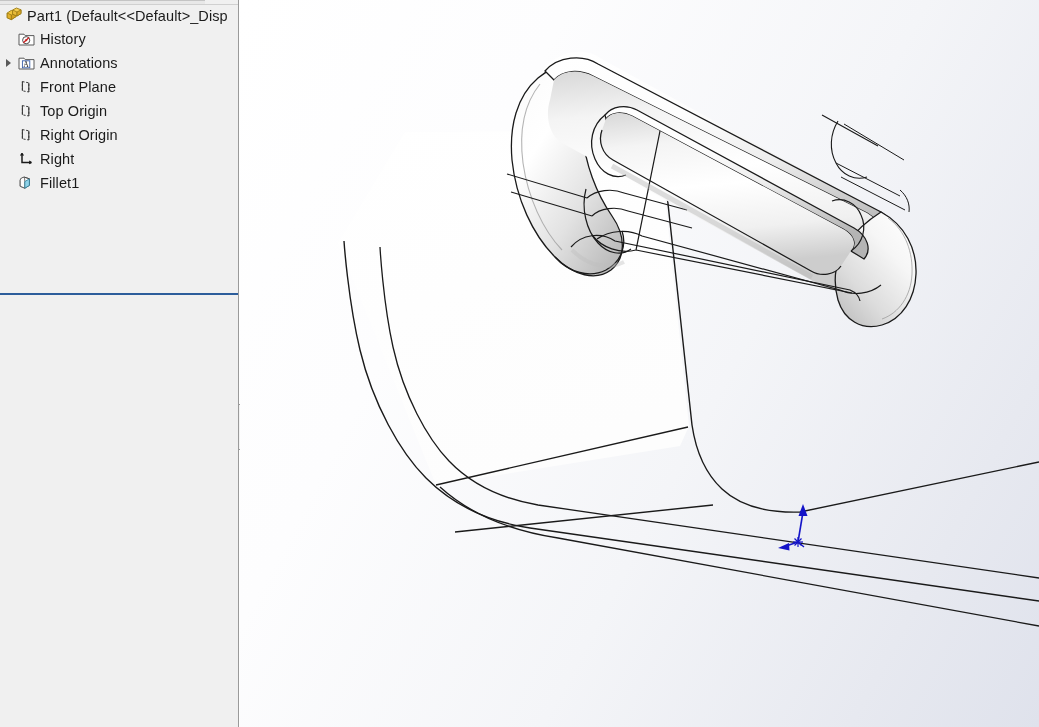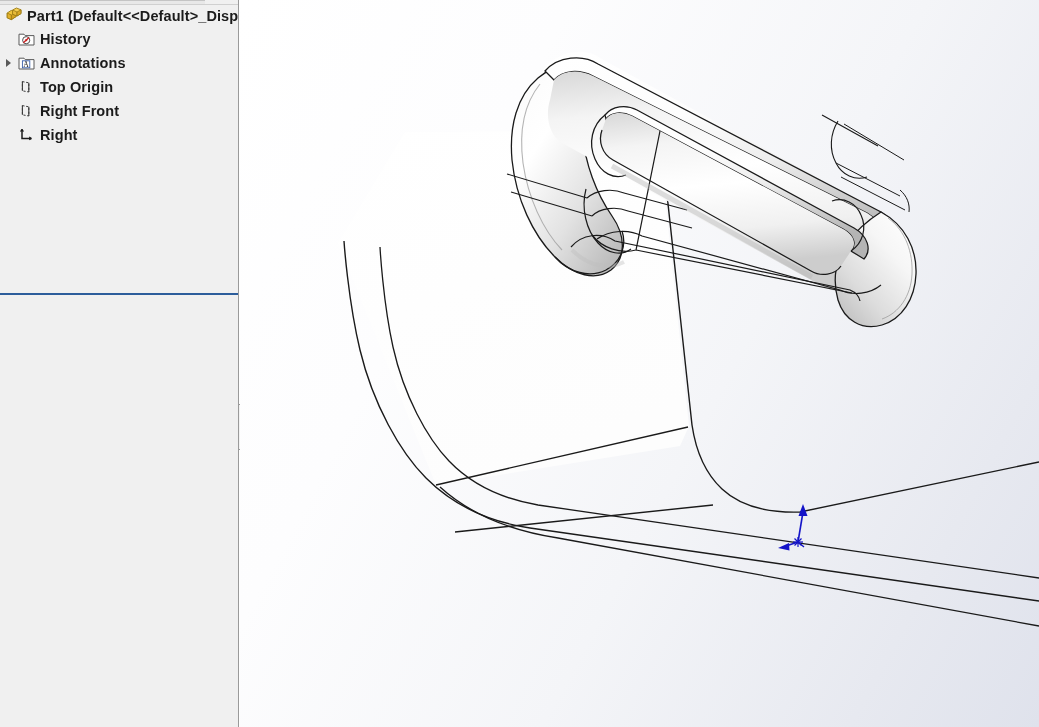--- a/index.html
+++ b/index.html
@@ -89,21 +89,20 @@
     display: flex;
     align-items: center;
     justify-content: center;
     margin-right: 4px;
   }
 
   .tree-row .label {
     overflow: hidden;
     text-overflow: clip;
     letter-spacing: 0.1px;
-    font-weight: bold;
   }
 
   
   .root-row {
     padding-left: 4px;
     height: 23px;
   }
   .root-row .icon { margin-right: 3px; }
 
   
@@ -214,59 +213,82 @@
           <svg width="17" height="16" viewBox="0 0 17 16">
             <path d="M1 3.2 L6 3.2 L7.2 4.6 L16 4.6 L16 14 L1 14 Z" fill="#ffffff" stroke="#5b5b5b" stroke-width="1"></path>
             <rect x="4.4" y="5.8" width="7.4" height="7.0" fill="#ffffff" stroke="#3a5fa8" stroke-width="0.9"></rect>
             <text x="8.1" y="11.8" font-family="Liberation Serif, serif" font-size="7.6" fill="#1a1a1a" text-anchor="middle">A</text>
           </svg>
         </span>
         <span class="label">Annotations</span>
       </div>
 
 
-
       <div class="tree-row">
         <span class="expander"></span>
         <span class="icon">
           <svg width="17" height="16" viewBox="0 0 17 16">
             <path d="M4.4 2.6 L10.8 3.8 L10.8 13.0 L4.4 11.8 Z" fill="none" stroke="#3a3a3a" stroke-width="1" stroke-dasharray="2.2 1.6"></path>
             <path d="M4.4 2.6 L4.4 11.8" stroke="#3a3a3a" stroke-width="1.1"></path>
             <path d="M10.8 3.8 L10.8 13.0" stroke="#3a3a3a" stroke-width="1.1"></path>
           </svg>
         </span>
-        <span class="label">Top Origin</span>
+        <span class="label">Front Plane</span>
       </div>
 
       <div class="tree-row">
         <span class="expander"></span>
         <span class="icon">
           <svg width="17" height="16" viewBox="0 0 17 16">
             <path d="M4.4 2.6 L10.8 3.8 L10.8 13.0 L4.4 11.8 Z" fill="none" stroke="#3a3a3a" stroke-width="1" stroke-dasharray="2.2 1.6"></path>
             <path d="M4.4 2.6 L4.4 11.8" stroke="#3a3a3a" stroke-width="1.1"></path>
             <path d="M10.8 3.8 L10.8 13.0" stroke="#3a3a3a" stroke-width="1.1"></path>
           </svg>
         </span>
-        <span class="label">Right Front</span>
+        <span class="label">Top Origin</span>
+      </div>
+
+      <div class="tree-row">
+        <span class="expander"></span>
+        <span class="icon">
+          <svg width="17" height="16" viewBox="0 0 17 16">
+            <path d="M4.4 2.6 L10.8 3.8 L10.8 13.0 L4.4 11.8 Z" fill="none" stroke="#3a3a3a" stroke-width="1" stroke-dasharray="2.2 1.6"></path>
+            <path d="M4.4 2.6 L4.4 11.8" stroke="#3a3a3a" stroke-width="1.1"></path>
+            <path d="M10.8 3.8 L10.8 13.0" stroke="#3a3a3a" stroke-width="1.1"></path>
+          </svg>
+        </span>
+        <span class="label">Right Origin</span>
       </div>
 
       <div class="tree-row">
         <span class="expander"></span>
         <span class="icon">
           <svg width="17" height="16" viewBox="0 0 17 16">
             <path d="M4.0 2.4 L4.0 11.4 L13.4 11.4" stroke="#1a1a1a" stroke-width="1.5" fill="none"></path>
             <path d="M4.0 2.4 L2.6 4.6 M4.0 2.4 L5.4 4.6" stroke="#1a1a1a" stroke-width="1.2" fill="none"></path>
             <path d="M13.4 11.4 L11.2 10.1 M13.4 11.4 L11.2 12.7" stroke="#1a1a1a" stroke-width="1.2" fill="none"></path>
           </svg>
         </span>
         <span class="label">Right</span>
       </div>
 
 
 
+      <div class="tree-row">
+        <span class="expander"></span>
+        <span class="icon">
+          <svg width="17" height="16" viewBox="0 0 17 16">
+            <path d="M2.2 5.6 C2.2 3.4 4.2 2.2 6.6 2.2 L11.4 3.8 L11.4 10.4 L6.8 13.2 L2.2 11.2 Z" fill="#ffffff" stroke="#4a4a4a" stroke-width="0.9"></path>
+            <path d="M2.2 5.6 C2.2 3.4 4.2 2.2 6.6 2.2 L6.8 6.6 L6.8 13.2 L2.2 11.2 Z" fill="#fbfbfb" stroke="#4a4a4a" stroke-width="0.8"></path>
+            <path d="M6.8 6.6 L11.4 3.8 L11.4 10.4 L6.8 13.2 Z" fill="#8fd2e8" stroke="#2a7a96" stroke-width="0.8"></path>
+            <path d="M6.6 2.2 L11.4 3.8" stroke="#4a4a4a" stroke-width="0.8" fill="none"></path>
+          </svg>
+        </span>
+        <span class="label">Fillet1</span>
+      </div>
 
     </div>
 
     <div id="rollback-bar">
       <div class="line"></div>
     </div>
 
   </div>
 
   <div id="splitter">

